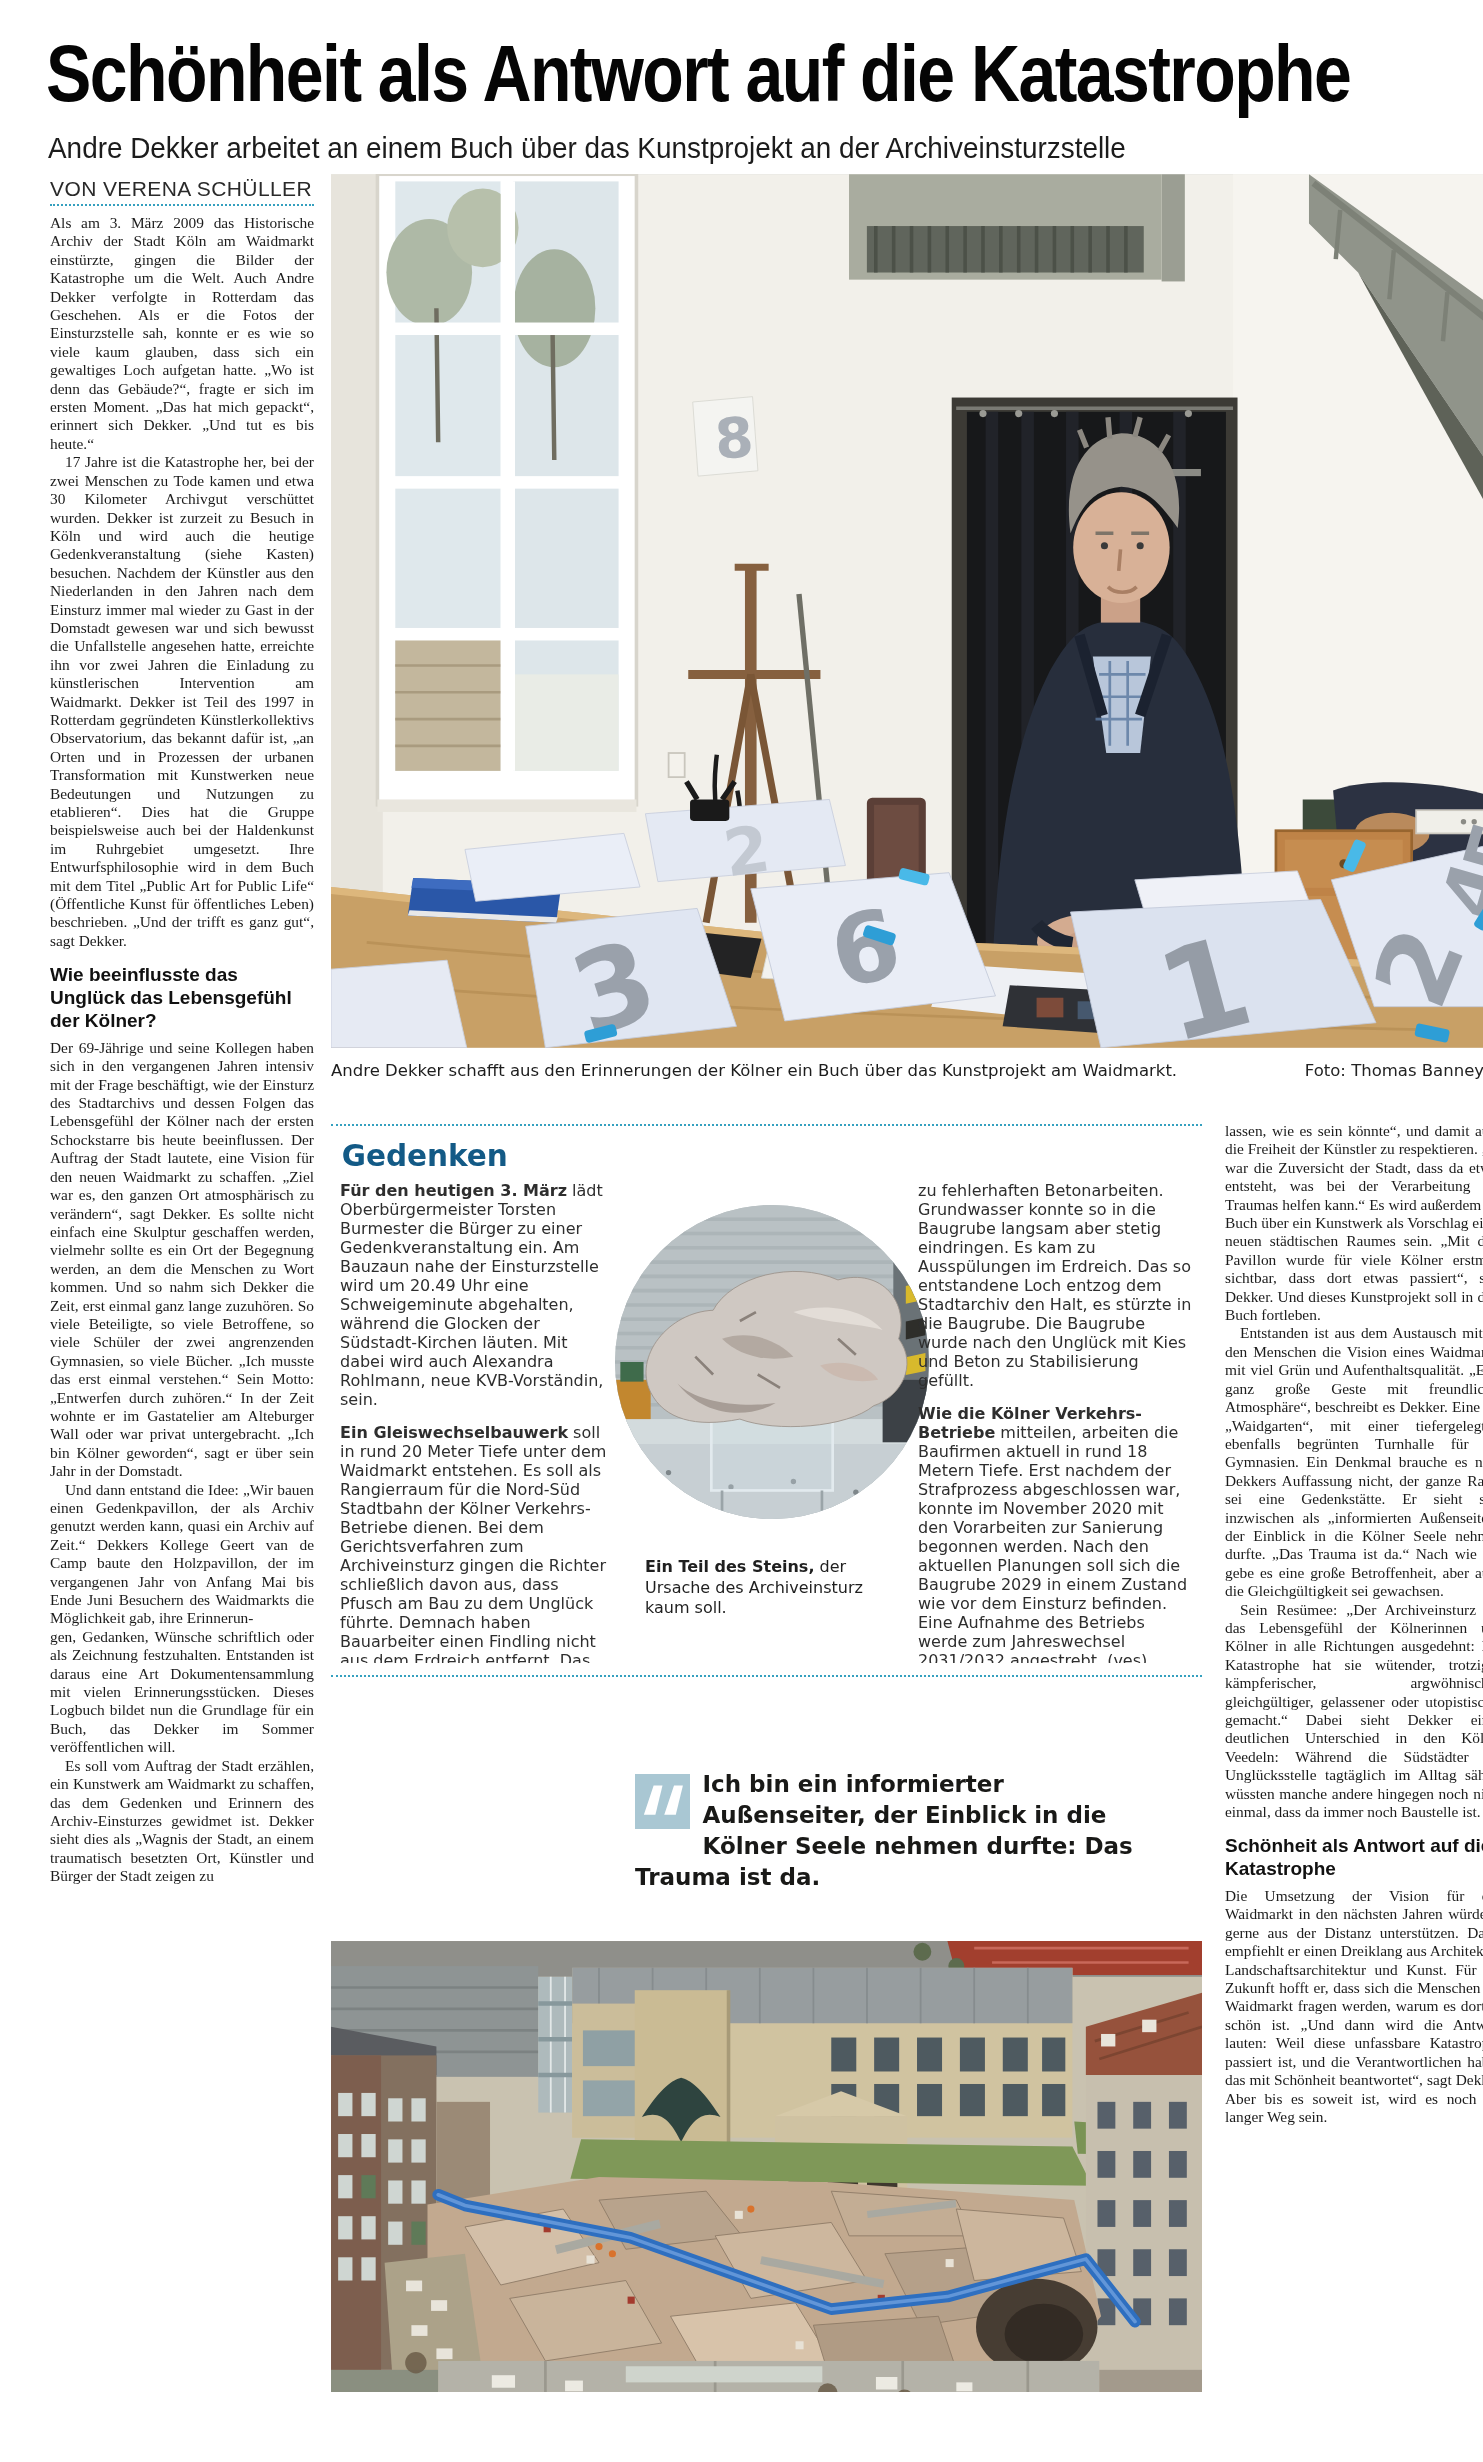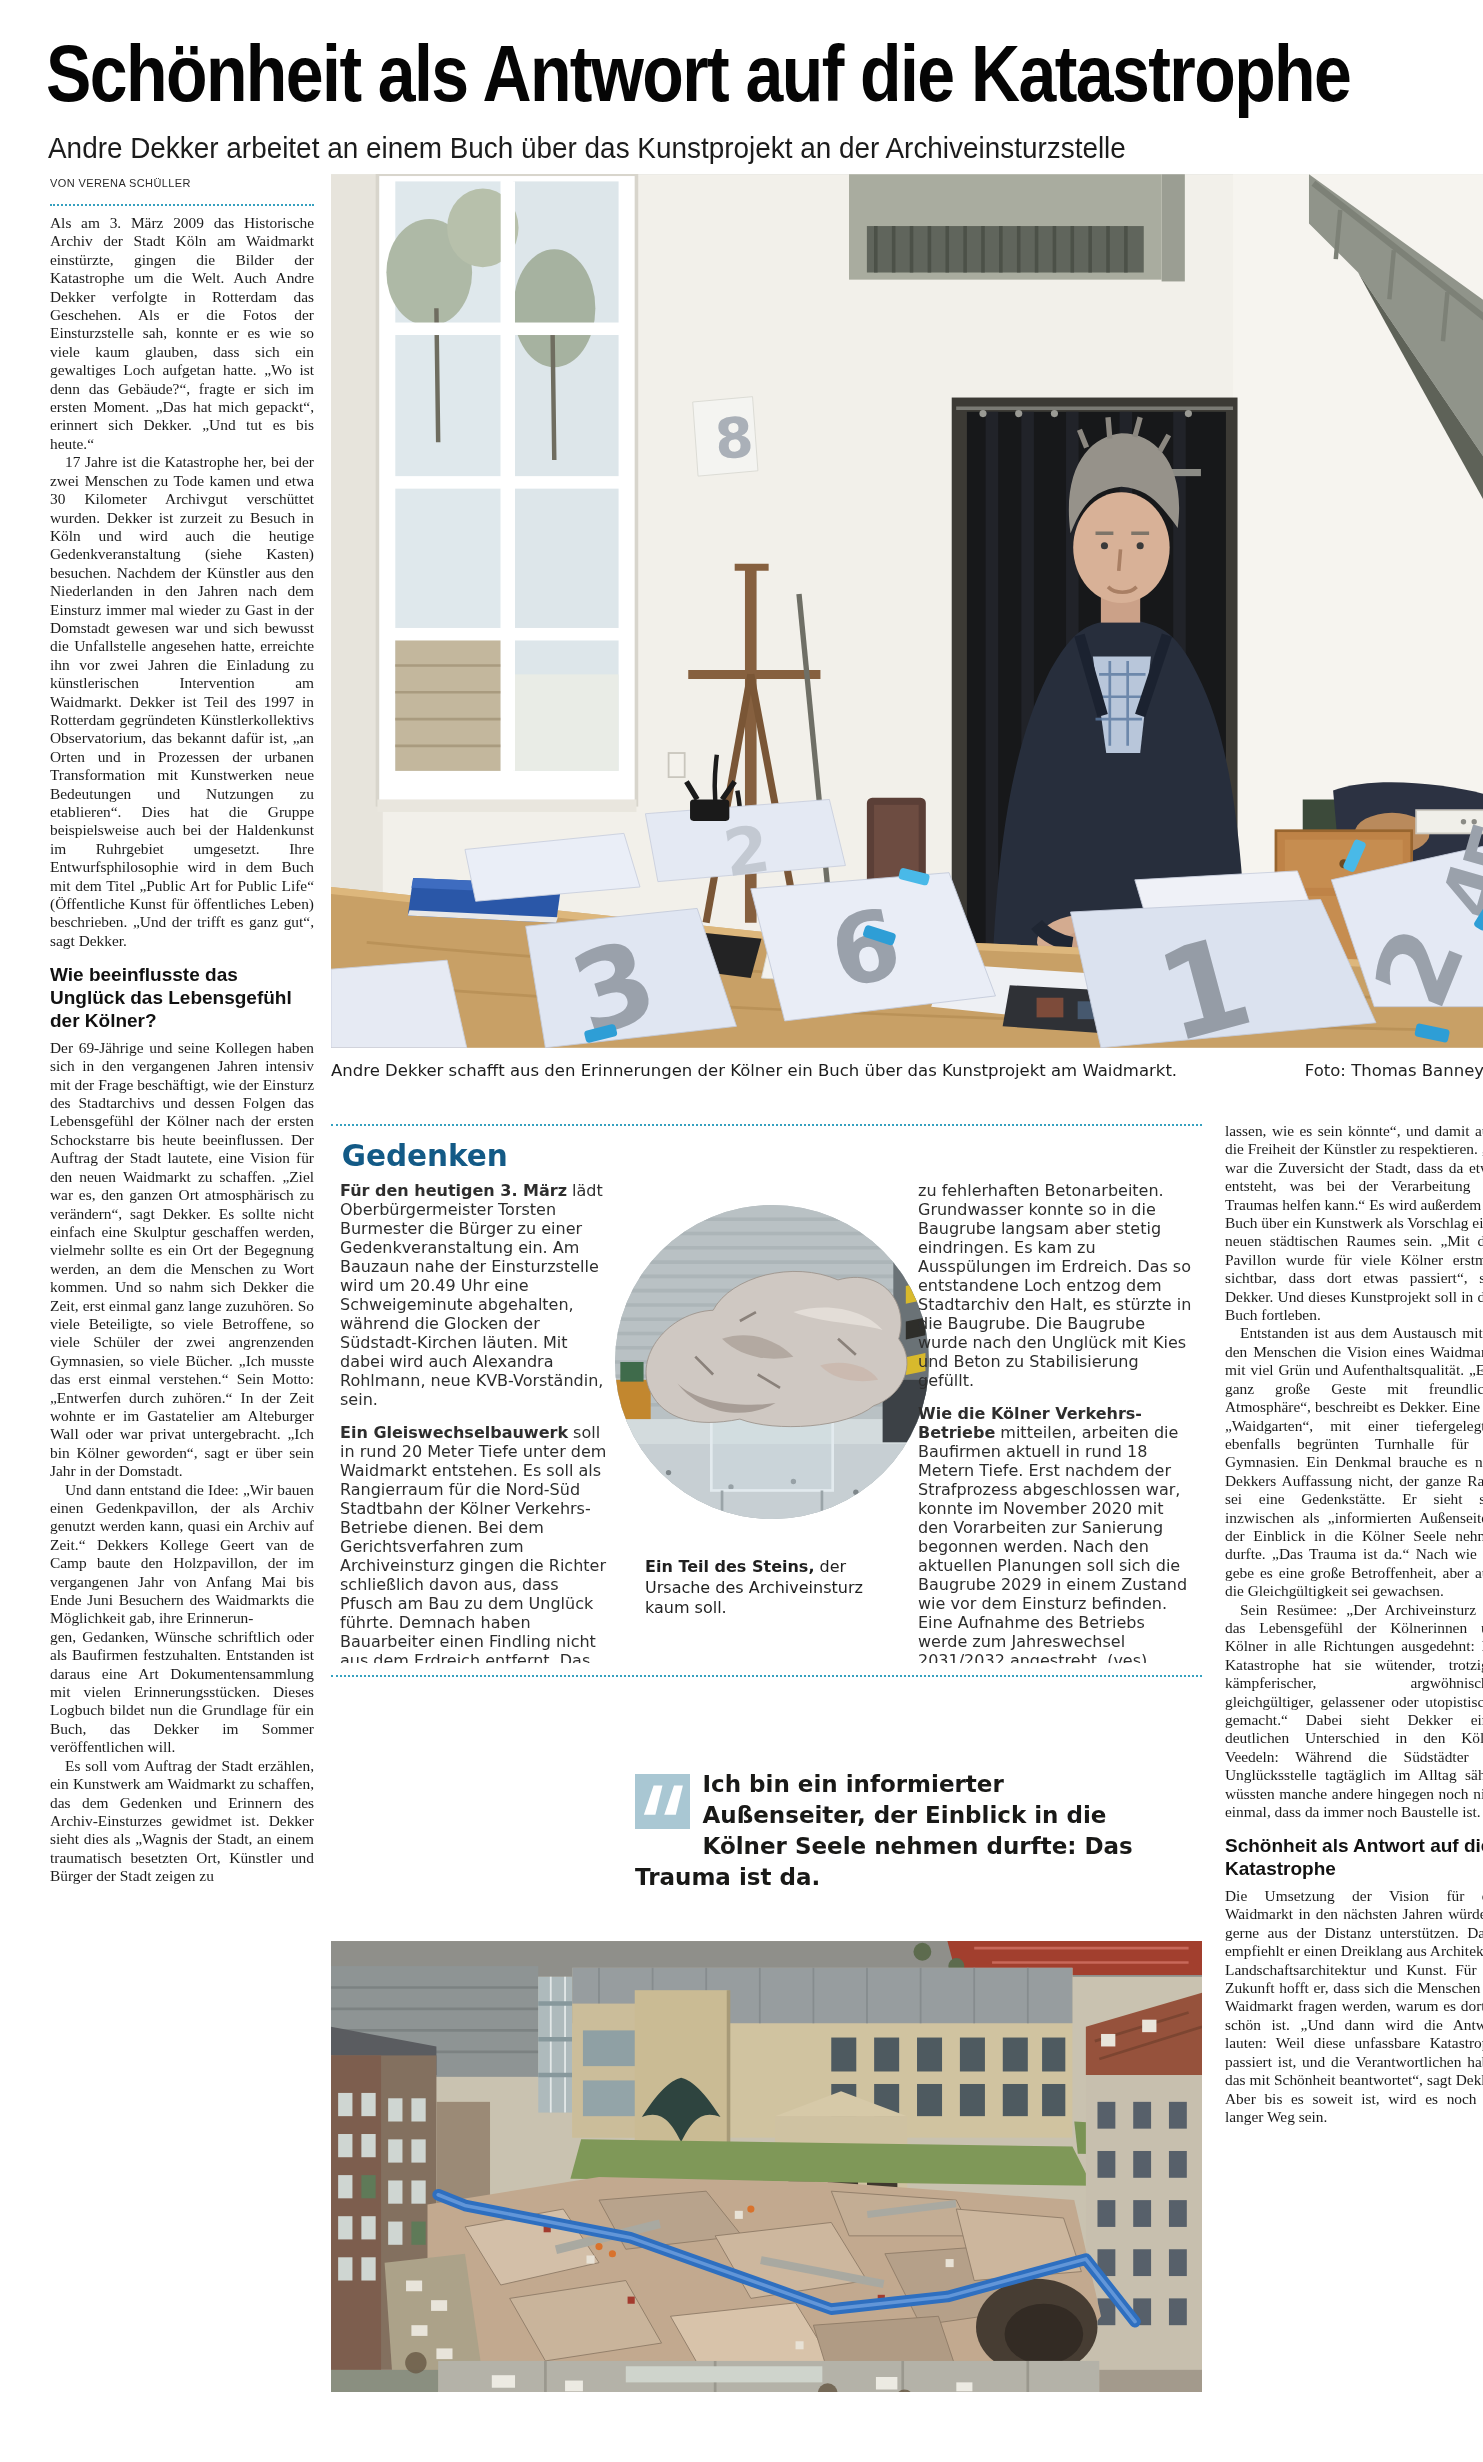--- a/index.html
+++ b/index.html
@@ -6,21 +6,21 @@
   #page{position:relative;width:1483px;height:2392px;background:#fff;overflow:hidden;
         color:#1b1b1b;font-family:"Liberation Serif",serif;margin-left:23px;}
   
   .headline{position:absolute;left:23px;top:9px;white-space:nowrap;}
   .headline span{display:inline-block;transform:scaleX(.86);transform-origin:0 0;
     font-family:"Liberation Sans",sans-serif;font-weight:700;font-size:79px;letter-spacing:-1.8px;color:#050505;}
   .subheadline{position:absolute;left:25px;top:113px;white-space:nowrap;}
   .subheadline span{display:inline-block;transform:scaleX(.93);transform-origin:0 0;
     font-family:"Liberation Sans",sans-serif;font-weight:400;font-size:30px;color:#1c1c1c;}
   .byline{position:absolute;left:27px;top:177px;font-family:"Liberation Sans",sans-serif;
-    font-size:11px;letter-spacing:0.4px;color:#2a2a2a;}
+    font-size:21px;letter-spacing:0.4px;color:#2a2a2a;}
   .rule-dotted{border-top:2.7px dotted #35a0bf;height:0;}
   .byline-rule{position:absolute;left:27px;top:204px;width:264px;}
   
   .bodycol{position:absolute;text-align:justify;font-size:15.4px;line-height:18.4px;
     hyphens:auto;overflow:hidden;}
   .col1{left:27px;top:214px;width:264px;height:2243px;}
   .col5{left:1202px;top:1122px;width:279px;height:1338px;}
   .bodycol p{margin:0;}
   .bodycol p.ind{text-indent:15px;}
   .colsubhead{font-family:"Liberation Sans",sans-serif;font-weight:700;font-size:19px;
@@ -65,21 +65,21 @@
   <h2 class="subheadline"><span>Andre Dekker arbeitet an einem Buch über das Kunstprojekt an der Archiveinsturzstelle</span></h2>
   <div class="byline">VON VERENA SCHÜLLER</div>
   <div class="rule-dotted byline-rule"></div>
 
   <div class="bodycol col1">
     <p>Als am 3. März 2009 das Historische Archiv der Stadt Köln am Waidmarkt einstürzte, gingen die Bilder der Katastrophe um die Welt. Auch Andre Dekker verfolgte in Rotterdam das Geschehen. Als er die Fotos der Einsturzstelle sah, konnte er es wie so viele kaum glauben, dass sich ein gewaltiges Loch aufgetan hatte. „Wo ist denn das Gebäude?“, fragte er sich im ersten Moment. „Das hat mich gepackt“, erinnert sich Dekker. „Und tut es bis heute.“</p>
     <p class="ind">17 Jahre ist die Katastrophe her, bei der zwei Menschen zu Tode kamen und etwa 30 Kilometer Archivgut verschüttet wurden. Dekker ist zurzeit zu Besuch in Köln und wird auch die heutige Gedenkveranstaltung (siehe Kasten) besuchen. Nachdem der Künstler aus den Niederlanden in den Jahren nach dem Einsturz immer mal wieder zu Gast in der Domstadt gewesen war und sich bewusst die Unfallstelle angesehen hatte, erreichte ihn vor zwei Jahren die Einladung zu künstlerischen Intervention am Waidmarkt. Dekker ist Teil des 1997 in Rotterdam gegründeten Künstlerkollektivs Observatorium, das bekannt dafür ist, „an Orten und in Prozessen der urbanen Transformation mit Kunstwerken neue Bedeutungen und Nutzungen zu etablieren“. Dies hat die Gruppe beispielsweise auch bei der Haldenkunst im Ruhrgebiet umgesetzt. Ihre Entwurfsphilosophie wird in dem Buch mit dem Titel „Public Art for Public Life“ (Öffentliche Kunst für öffentliches Leben) beschrieben. „Und der trifft es ganz gut“, sagt Dekker.</p>
     <h3 class="colsubhead">Wie beeinflusste das Unglück das Lebensgefühl der Kölner?</h3>
     <p>Der 69-Jährige und seine Kollegen haben sich in den vergangenen Jahren intensiv mit der Frage beschäftigt, wie der Einsturz des Stadtarchivs und dessen Folgen das Lebensgefühl der Kölner nach der ersten Schockstarre bis heute beeinflussen. Der Auftrag der Stadt lautete, eine Vision für den neuen Waidmarkt zu schaffen. „Ziel war es, den ganzen Ort atmosphärisch zu verändern“, sagt Dekker. Es sollte nicht einfach eine Skulptur geschaffen werden, vielmehr sollte es ein Ort der Begegnung werden, an dem die Menschen zu Wort kommen. Und so nahm sich Dekker die Zeit, erst einmal ganz lange zuzuhören. So viele Beteiligte, so viele Betroffene, so viele Schüler der zwei angrenzenden Gymnasien, so viele Bücher. „Ich musste das erst einmal verstehen.“ Sein Motto: „Entwerfen durch zuhören.“ In der Zeit wohnte er im Gastatelier am Alteburger Wall oder war privat untergebracht. „Ich bin Kölner geworden“, sagt er über sein Jahr in der Domstadt.</p>
     <p class="ind">Und dann entstand die Idee: „Wir bauen einen Gedenkpavillon, der als Archiv genutzt werden kann, quasi ein Archiv auf Zeit.“ Dekkers Kollege Geert van de Camp baute den Holzpavillon, der im vergangenen Jahr von Anfang Mai bis Ende Juni Besuchern des Waidmarkts die Möglichkeit gab, ihre Erinnerun-</p>
-    <p>gen, Gedanken, Wünsche schriftlich oder als Baufirmen festzuhalten. Entstanden ist daraus eine Art Dokumentensammlung mit vielen Erinnerungsstücken. Dieses Logbuch bildet nun die Grundlage für ein Buch, das Dekker im Sommer veröffentlichen will.</p>
+    <p>gen, Gedanken, Wünsche schriftlich oder als Zeichnung festzuhalten. Entstanden ist daraus eine Art Dokumentensammlung mit vielen Erinnerungsstücken. Dieses Logbuch bildet nun die Grundlage für ein Buch, das Dekker im Sommer veröffentlichen will.</p>
     <p class="ind">Es soll vom Auftrag der Stadt erzählen, ein Kunstwerk am Waidmarkt zu schaffen, das dem Gedenken und Erinnern des Archiv-Einsturzes gewidmet ist. Dekker sieht dies als „Wagnis der Stadt, an einem traumatisch besetzten Ort, Künstler und Bürger der Stadt zeigen zu</p>
   </div>
 
   <div class="photo mainphoto">
     <svg width="1170" height="874" viewBox="0 0 1310 978">
       <defs>
         <linearGradient id="wood" x1="0" y1="0" x2="0" y2="1">
           <stop offset="0" stop-color="#d2ab70"></stop>
             <stop offset="1" stop-color="#b3895０" stop-opacity="1"></stop>
           <stop offset="1" stop-color="#b38950"></stop>

